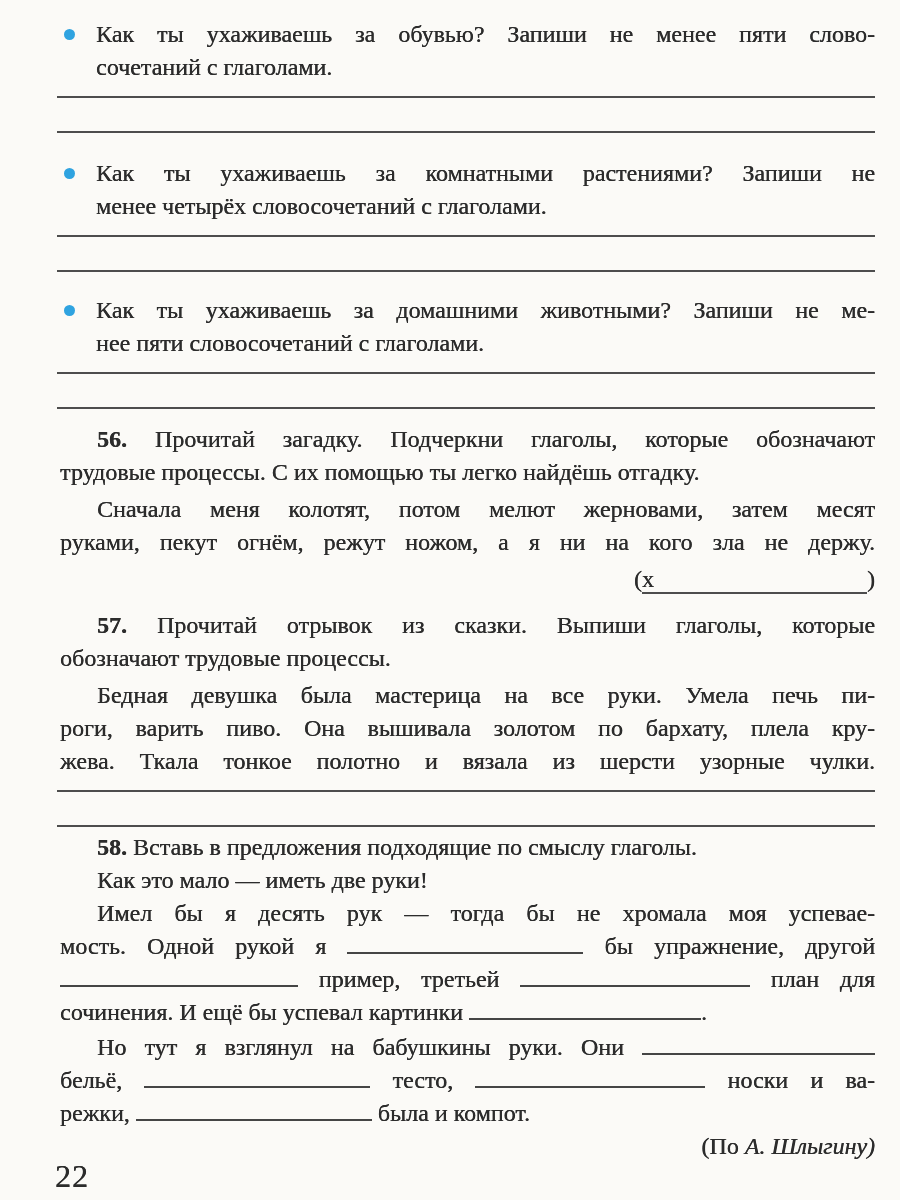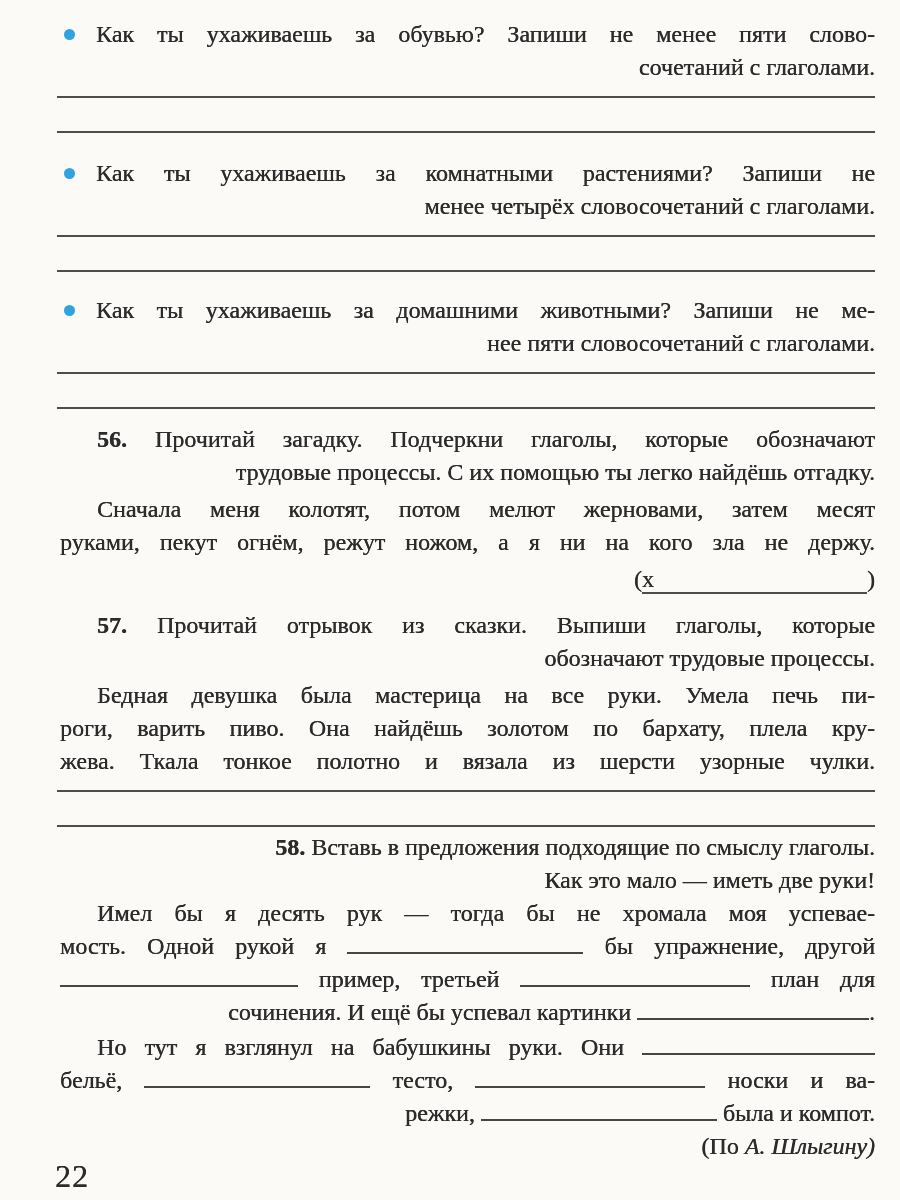--- a/index.html
+++ b/index.html
@@ -13,21 +13,21 @@
   .page {
     position:relative;
     box-sizing:border-box;
     width:900px; height:1088px;
     padding:18px 25px 0 60px;
     font-size:24px;
     line-height:33px;
     text-shadow:0.35px 0 0 currentColor; 
   }
   .jline   { text-align:justify; text-align-last:justify; white-space:nowrap; }
-  .lline   { text-align:right; white-space:nowrap; }
+  .lline   { text-align:left; white-space:nowrap; }
   .indent  { text-indent:37px; }
 
   
   .q { position:relative; padding-left:36px; }
   .q .dot {
     position:absolute; left:4px; top:11px;
     width:11px; height:11px; border-radius:50%;
     background:#2fa3e0;
   }
   .mt24 { margin-top:24px; }
@@ -117,21 +117,21 @@
   </div>
 
   <div class="mt6">
     <div class="jline indent">
       <span class="exnum">57.</span>
       <span>Прочитай отрывок из сказки. Выпиши глаголы, которые</span>
     </div>
     <div class="lline">обозначают трудовые процессы.</div>
 
     <div class="jline indent mt4">Бедная девушка была мастерица на все руки. Умела печь пи-</div>
-    <div class="jline">роги, варить пиво. Она найдёшь золотом по бархату, плела кру-</div>
+    <div class="jline">роги, варить пиво. Она вышивала золотом по бархату, плела кру-</div>
     <div class="jline">жева. Ткала тонкое полотно и вязала из шерсти узорные чулки.</div>
   </div>
   <div class="ansline gap"></div>
   <div class="ansline full"></div>
 
   <div class="mt4">
     <div class="lline indent">
       <span class="exnum">58.</span>
       <span>Вставь в предложения подходящие по смыслу глаголы.</span>
     </div>

